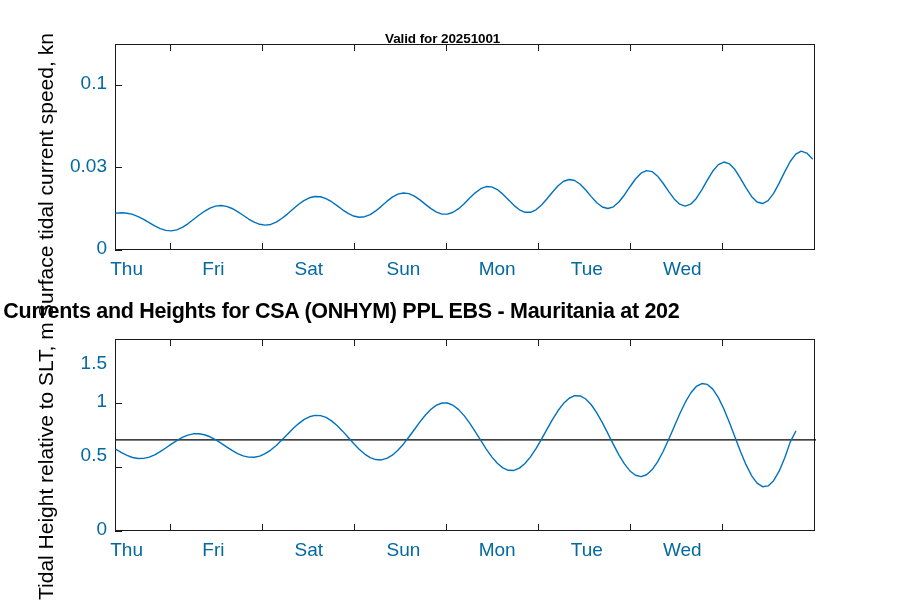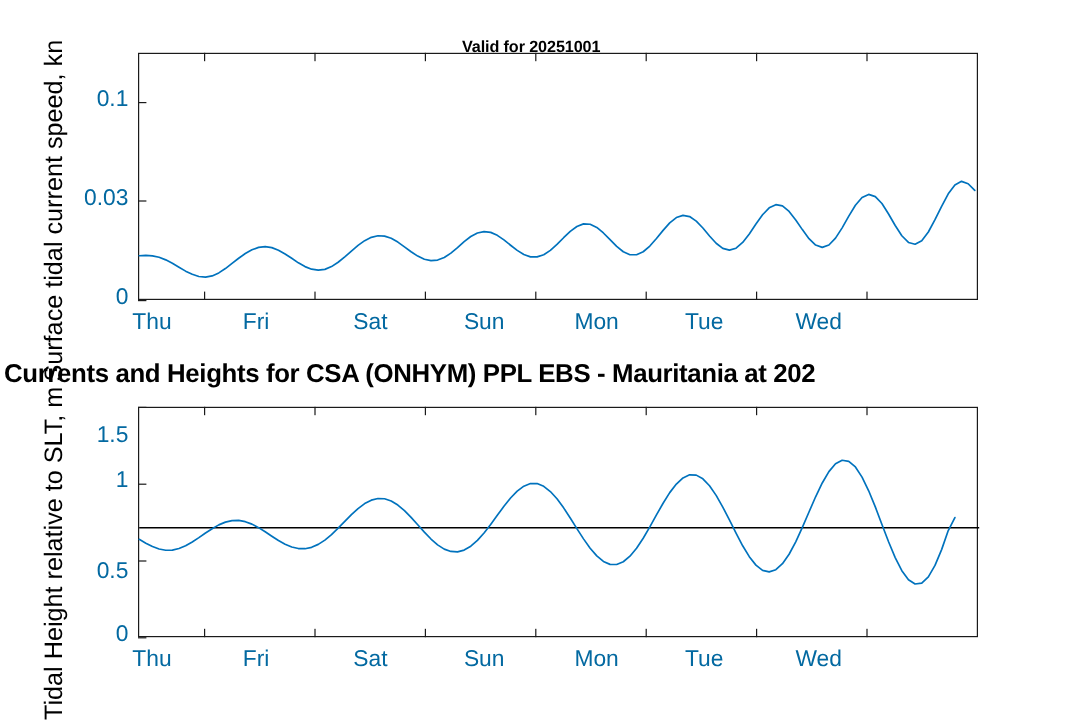--- a/index.html
+++ b/index.html
@@ -165,21 +165,21 @@
         <div class="tick v" style="left: 446.079px; top: 229px; height: 7px;"></div>
         <div class="tick v" style="left: 538.184px; top: 44px; height: 7px;"></div>
         <div class="tick v" style="left: 538.184px; top: 229px; height: 7px;"></div>
         <div class="tick v" style="left: 630.289px; top: 44px; height: 7px;"></div>
         <div class="tick v" style="left: 630.289px; top: 229px; height: 7px;"></div>
         <div class="tick v" style="left: 722.395px; top: 44px; height: 7px;"></div>
         <div class="tick v" style="left: 722.395px; top: 229px; height: 7px;"></div>
       </div>
     <div id="ylabels-bottom">
         <div class="ytick" style="left: 3px; top: 223px; width: 104px;">0</div>
-        <div class="ytick" style="left: 3px; top: 171px; width: 104px;">0.5</div>
+        <div class="ytick" style="left: 3px; top: 149px; width: 104px;">0.5</div>
         <div class="ytick" style="left: 3px; top: 95px; width: 104px;">1</div>
         <div class="ytick" style="left: 3px; top: 31px; width: 104px; margin-top: 26px;">1.5</div>
       </div>
     <div id="xlabels-bottom">
         <div class="xtick" style="left: 110.263px; top: 244px; width: 120px;">Thu</div>
         <div class="xtick" style="left: 202.368px; top: 244px; width: 120px;">Fri</div>
         <div class="xtick" style="left: 294.474px; top: 244px; width: 120px;">Sat</div>
         <div class="xtick" style="left: 386.579px; top: 244px; width: 120px;">Sun</div>
         <div class="xtick" style="left: 478.684px; top: 244px; width: 120px;">Mon</div>
         <div class="xtick" style="left: 570.789px; top: 244px; width: 120px;">Tue</div>

